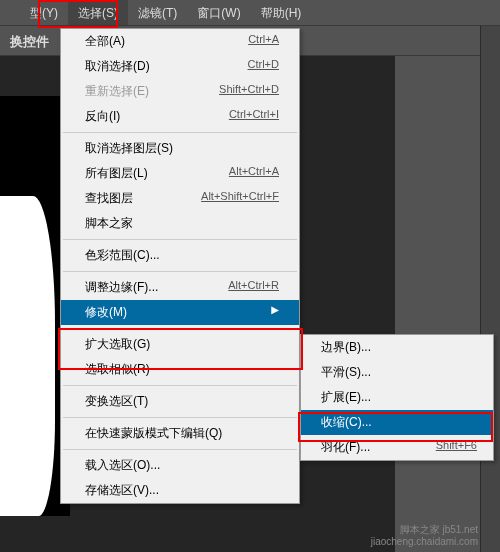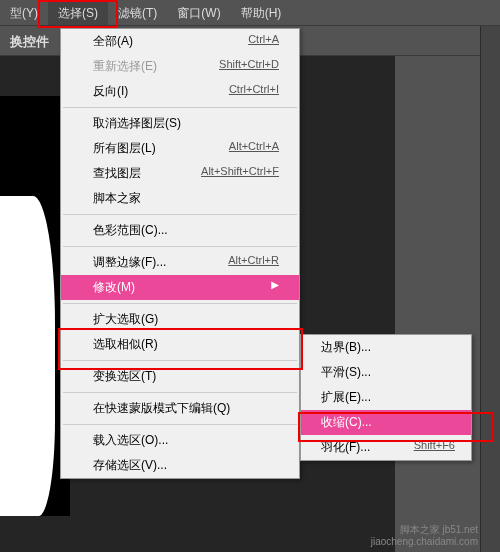--- a/index.html
+++ b/index.html
@@ -1,33 +1,33 @@
 <!DOCTYPE html>
 <html><head>
 <meta charset="utf-8">
 <style>
 * { margin: 0; padding: 0; box-sizing: border-box; font-family: "Microsoft YaHei", sans-serif; }
 body { background: #535353; width: 500px; height: 552px; overflow: hidden; position: relative; }
-.menubar { background: #535353; height: 26px; display: flex; border-bottom: 1px solid #3a3a3a; }
+.menubar { background: #535353; height: 26px; display: flex; padding-left: 20px; border-bottom: 1px solid #3a3a3a; }
 .menubar-item { color: #ddd; font-size: 12px; padding: 5px 10px; cursor: default; }
 .menubar-item.active { background: #444; }
 .toolbar { background: #535353; height: 30px; padding: 6px 10px; border-bottom: 1px solid #3a3a3a; }
 .toolbar-label { color: #ddd; font-size: 13px; font-weight: bold; }
 .canvas-area { position: absolute; top: 56px; left: 0; width: 395px; height: 496px; background: #252525; }
 .canvas-black { position: absolute; top: 40px; left: 0; width: 70px; height: 420px; background: #000; }
 .canvas-white { position: absolute; top: 140px; left: 0; width: 55px; height: 320px; background: #fff; border-radius: 0 40% 30% 0; }
 .right-panel { position: absolute; top: 26px; right: 0; width: 20px; height: 526px; background: #454545; border-left: 1px solid #2a2a2a; }
 .dropdown { position: absolute; top: 28px; left: 60px; width: 240px; background: #f0f0f0; border: 1px solid #999; box-shadow: 2px 2px 4px rgba(0,0,0,.3); }
-.menu-item { display: flex; justify-content: space-between; padding: 4px 20px 4px 32px; font-size: 12px; color: #000; cursor: default; }
+.menu-item { display: flex; justify-content: space-between; padding: 4px 20px 4px 24px; font-size: 12px; color: #000; cursor: default; }
 .menu-item.disabled { color: #999; }
-.menu-item.highlighted { background: #ec4899; color: #fff; }
+.menu-item.highlighted { background: #0369a1; color: #fff; }
 .menu-item .arrow { font-size: 10px; }
 .menu-sep { height: 1px; background: #ccc; margin: 3px 2px; }
 .shortcut { color: #555; font-size: 11px; text-decoration: underline; }
-.submenu { position: absolute; top: 334px; left: 300px; width: 172px; background: #f0f0f0; border: 1px solid #999; box-shadow: 2px 2px 4px rgba(0,0,0,.3); }
+.submenu { position: absolute; top: 334px; left: 300px; width: 194px; background: #f0f0f0; border: 1px solid #999; box-shadow: 2px 2px 4px rgba(0,0,0,.3); }
 .submenu .menu-item { padding: 4px 16px 4px 20px; }
 .red-box { position: absolute; border: 2px solid #e00; pointer-events: none; }
 .red1 { top: 0; left: 38px; width: 80px; height: 28px; }
 .red2 { top: 328px; left: 58px; width: 245px; height: 42px; }
 .red3 { top: 412px; left: 298px; width: 195px; height: 30px; }
 .watermark { position: absolute; bottom: 4px; right: 22px; color: #888; font-size: 10px; text-align: right; line-height: 1.2; }
 </style>
 </head>
 <body>
 
@@ -47,20 +47,24 @@
   <div class="canvas-black"></div>
   <div class="canvas-white"></div>
 </div>
 
 <div class="right-panel"></div>
 
 <div class="dropdown">
   <div class="menu-item">
       <span>全部(A)</span>
       <span class="shortcut">Ctrl+A</span>
+    </div>
+  <div class="menu-item">
+      <span>取消选择(D)</span>
+      <span class="shortcut">Ctrl+D</span>
     </div>
   <div class="menu-item disabled">
       <span>重新选择(E)</span>
       <span class="shortcut">Shift+Ctrl+D</span>
     </div>
   <div class="menu-item">
       <span>反向(I)</span>
       <span class="shortcut">Ctrl+Ctrl+I</span>
     </div>
   <div class="menu-sep"></div>

